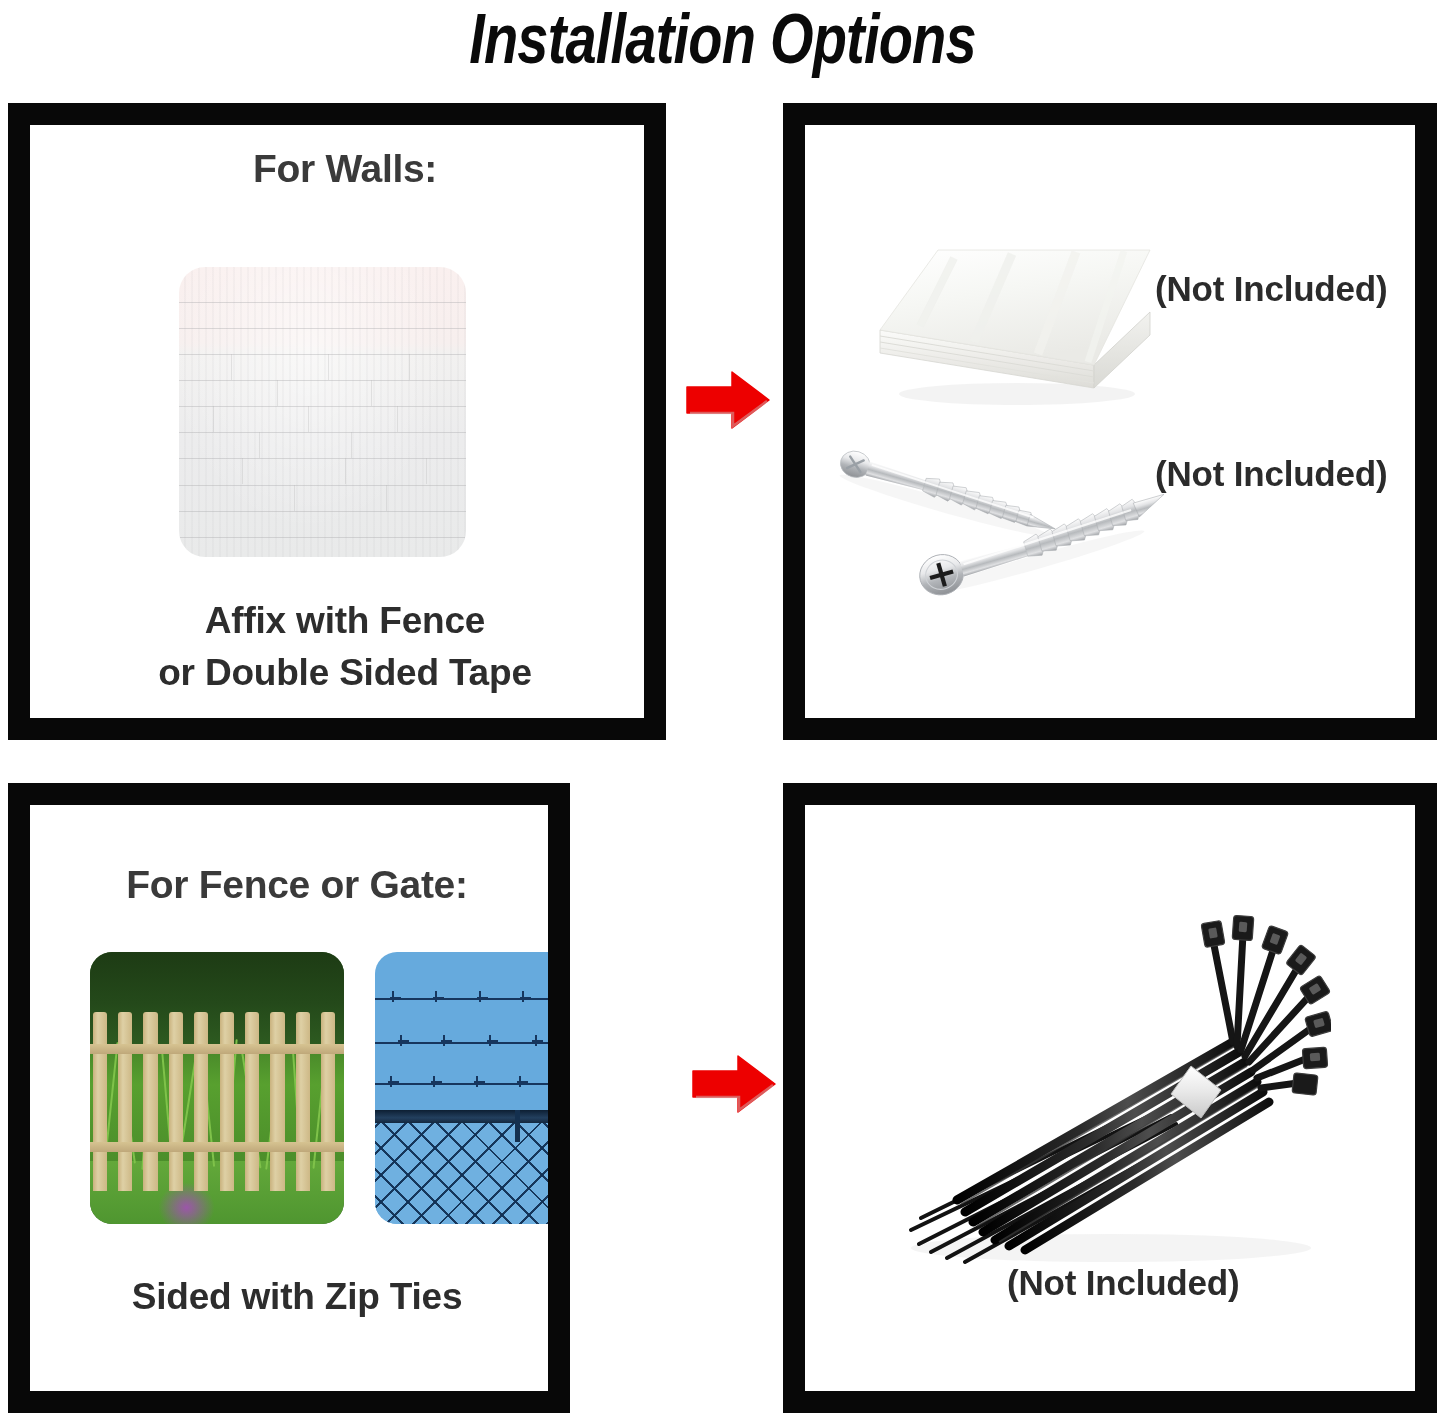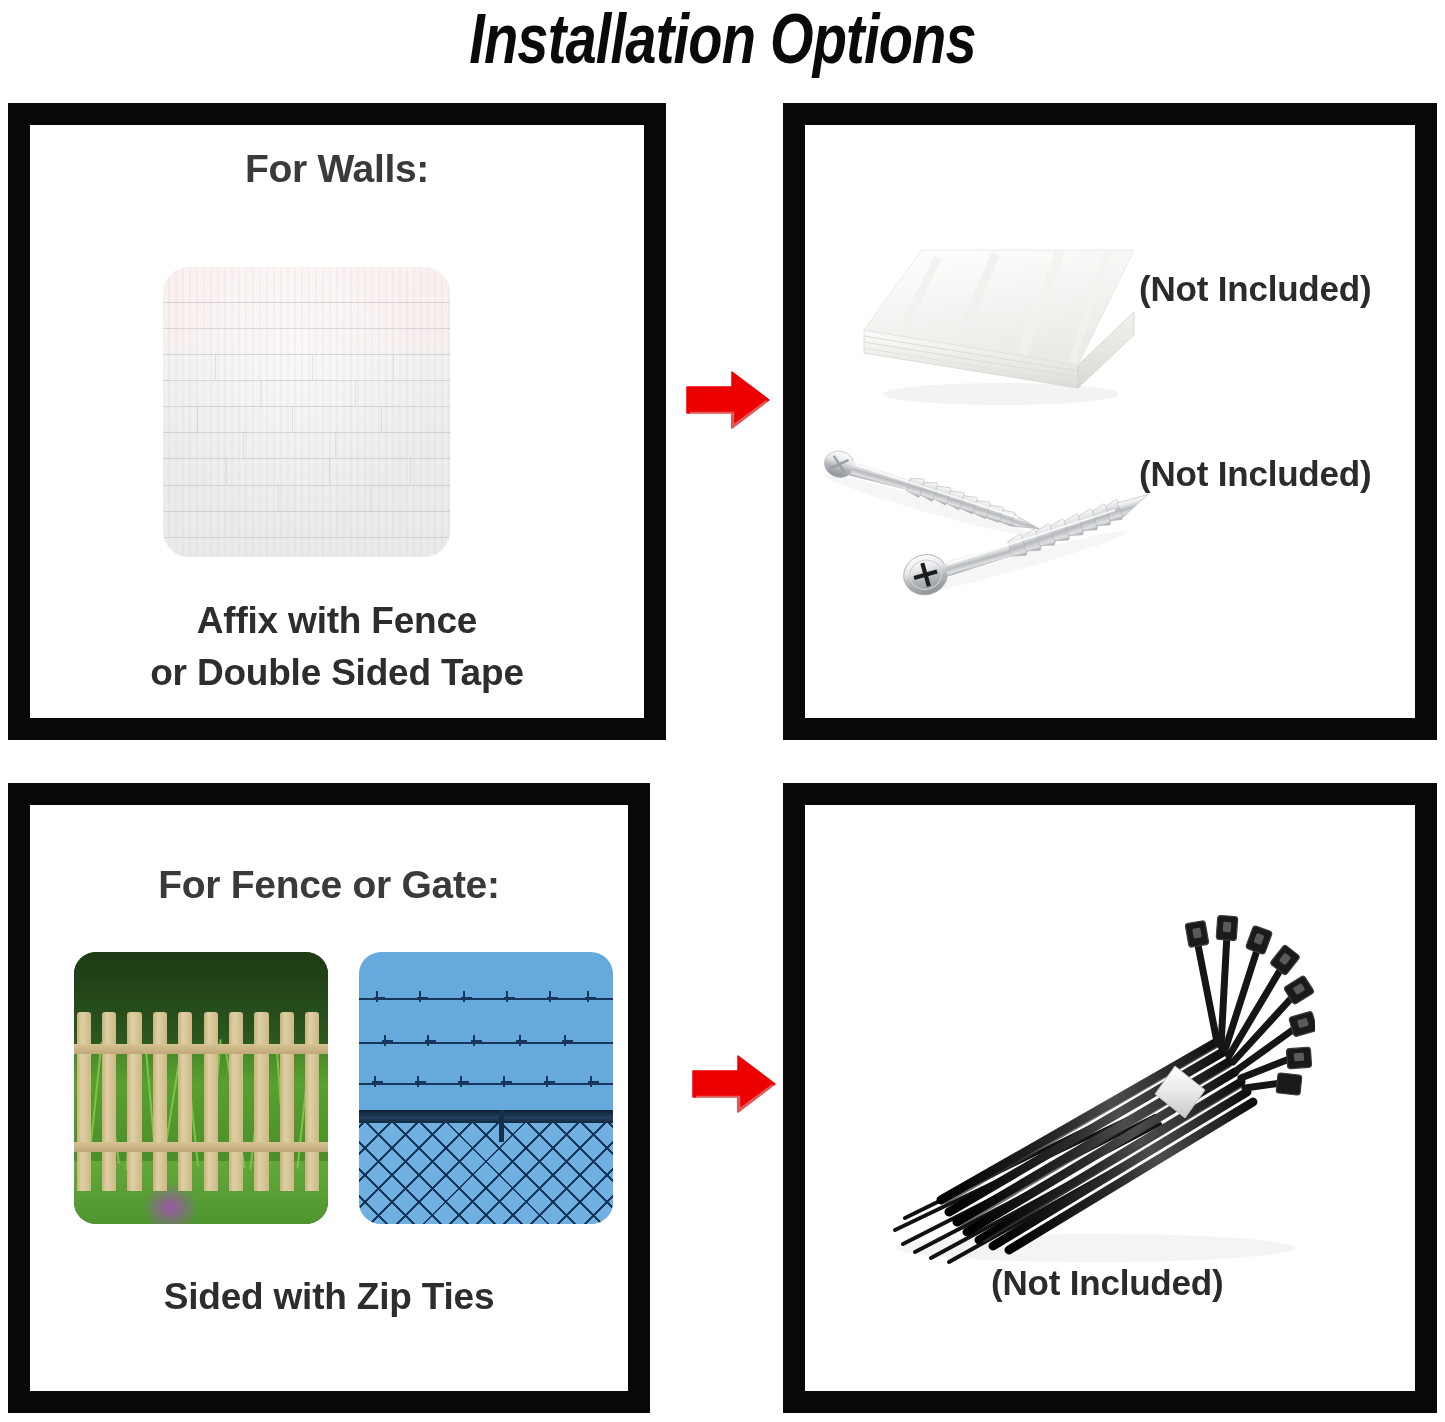--- a/index.html
+++ b/index.html
@@ -32,24 +32,24 @@
   
   .grid{position:absolute; left:0; top:0; width:1445px; height:1422px;}
   .panel{
     position:absolute;
     background:#ffffff;
     border:22px solid #080808;
     box-sizing:border-box;
   }
   .panel.tl{left:8px;   top:103px;  width:658px; height:637px;}
   .panel.tr{left:783px; top:103px;  width:654px; height:637px;}
-  .panel.bl{left:8px;   top:783px;  width:642px; height:630px;}
+  .panel.bl{left:8px;   top:783px;  width:562px; height:630px;}
   .panel.br{left:783px; top:783px;  width:654px; height:630px;}
 
-  .inner{position:absolute; inset:0; overflow:hidden;}
+  .inner{position:absolute; inset:0; overflow:hidden;margin-left:16px;}
 
   
   .heading{
     position:absolute; left:0; width:100%;
     text-align:center;
     font-size:39px; font-weight:700;
     color:#3a3a3a;
     letter-spacing:-0.3px;
     white-space:nowrap;
   }

